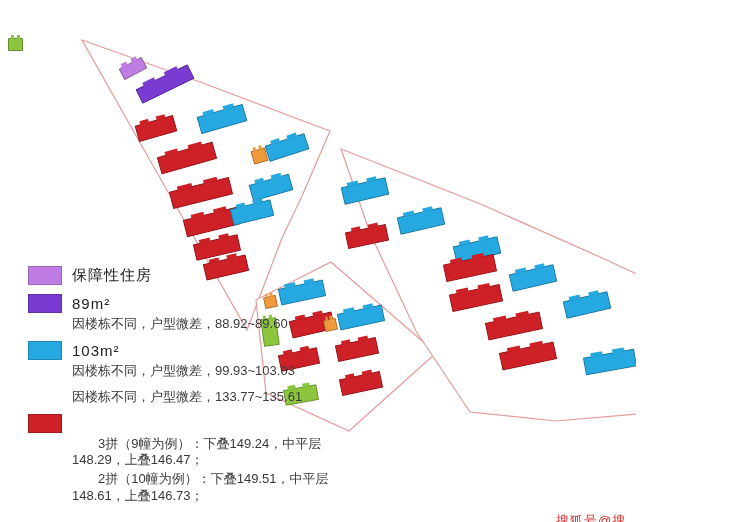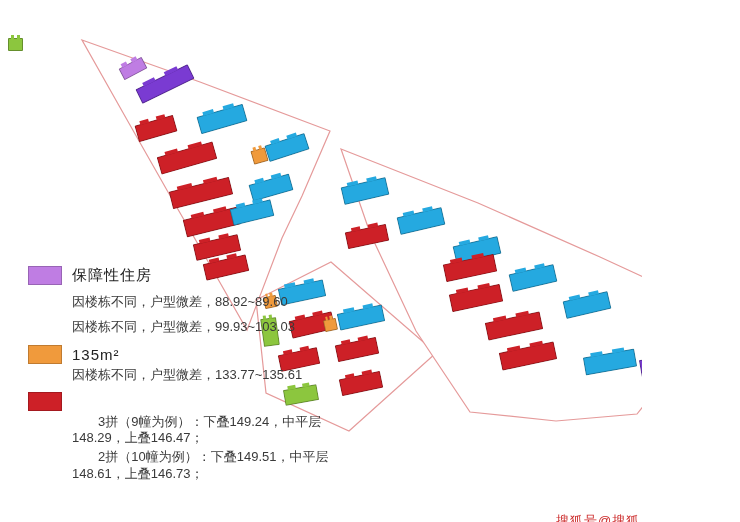--- a/index.html
+++ b/index.html
@@ -1,17 +1,17 @@
 <!DOCTYPE html>
 <html><head>
 <meta charset="utf-8">
 <style>
   html,body{margin:0;padding:0;background:#ffffff;}
   body{font-family:"Liberation Sans","DejaVu Sans",sans-serif;}
-  .stage{position:relative;width:636px;height:522px;background:#ffffff;overflow:hidden;padding-left:6px;}
+  .stage{position:relative;width:636px;height:522px;background:#ffffff;overflow:hidden;}
   svg.parcels{position:absolute;left:0;top:0;z-index:1;}
   .parcel{fill:#ffffff;stroke:#e59a9a;stroke-width:1.2;}
   #buildings{position:absolute;left:0;top:0;width:740px;height:522px;z-index:2;}
   .bldg{position:absolute;box-sizing:border-box;border:1px solid rgba(0,0,0,.28);border-radius:1px;}
   .bldg::before,.bldg::after{content:"";position:absolute;top:-4px;height:4px;width:24%;background:currentColor;}
   .bldg::before{left:14%;}
   .bldg::after{left:58%;}
   .legend{position:absolute;left:28px;top:266px;width:340px;z-index:3;}
   .legend-item{margin-bottom:9px;}
   .legend-row{display:flex;align-items:center;gap:10px;}
@@ -68,30 +68,34 @@
       <div class="bldg" style="left: 640px; top: 356px; width: 48px; height: 17px; background: rgb(122, 59, 210); color: rgb(122, 59, 210); transform: rotate(-10deg);"></div>
     </div>
   <div class="legend" id="legend">
       <div class="legend-item">
         <div class="legend-row">
           <span class="swatch" style="background: rgb(191, 125, 227);"></span>
           <span class="legend-label">保障性住房</span>
         </div>
       </div>
       <div class="legend-item">
+        <div class="legend-row">
+          <span class="swatch" style="background: rgb(122, 59, 210);"></span>
+          <span class="legend-label">89m²</span>
+        </div>
         <div class="legend-note">因楼栋不同，户型微差，88.92~89.60</div>
       </div>
       <div class="legend-item">
+        <div class="legend-row">
+          <span class="swatch" style="background: rgb(37, 169, 224);"></span>
+          <span class="legend-label">103m²</span>
+        </div>
         <div class="legend-note">因楼栋不同，户型微差，99.93~103.03</div>
       </div>
       <div class="legend-item">
-        <div class="legend-row">
-          <span class="swatch" style="background: rgb(240, 154, 60);"></span>
-          <span class="legend-label">135m²</span>
-        </div>
         <div class="legend-note">因楼栋不同，户型微差，133.77~135.61</div>
       </div>
       <div class="legend-item">
         <div class="legend-row">
           <span class="swatch" style="background: rgb(205, 32, 39);"></span>
         </div>
         <div class="legend-note">　　3拼（9幢为例）：下叠149.24，中平层148.29，上叠146.47；</div>
         <div class="legend-note">　　2拼（10幢为例）：下叠149.51，中平层148.61，上叠146.73；</div>
       </div>
     </div>

